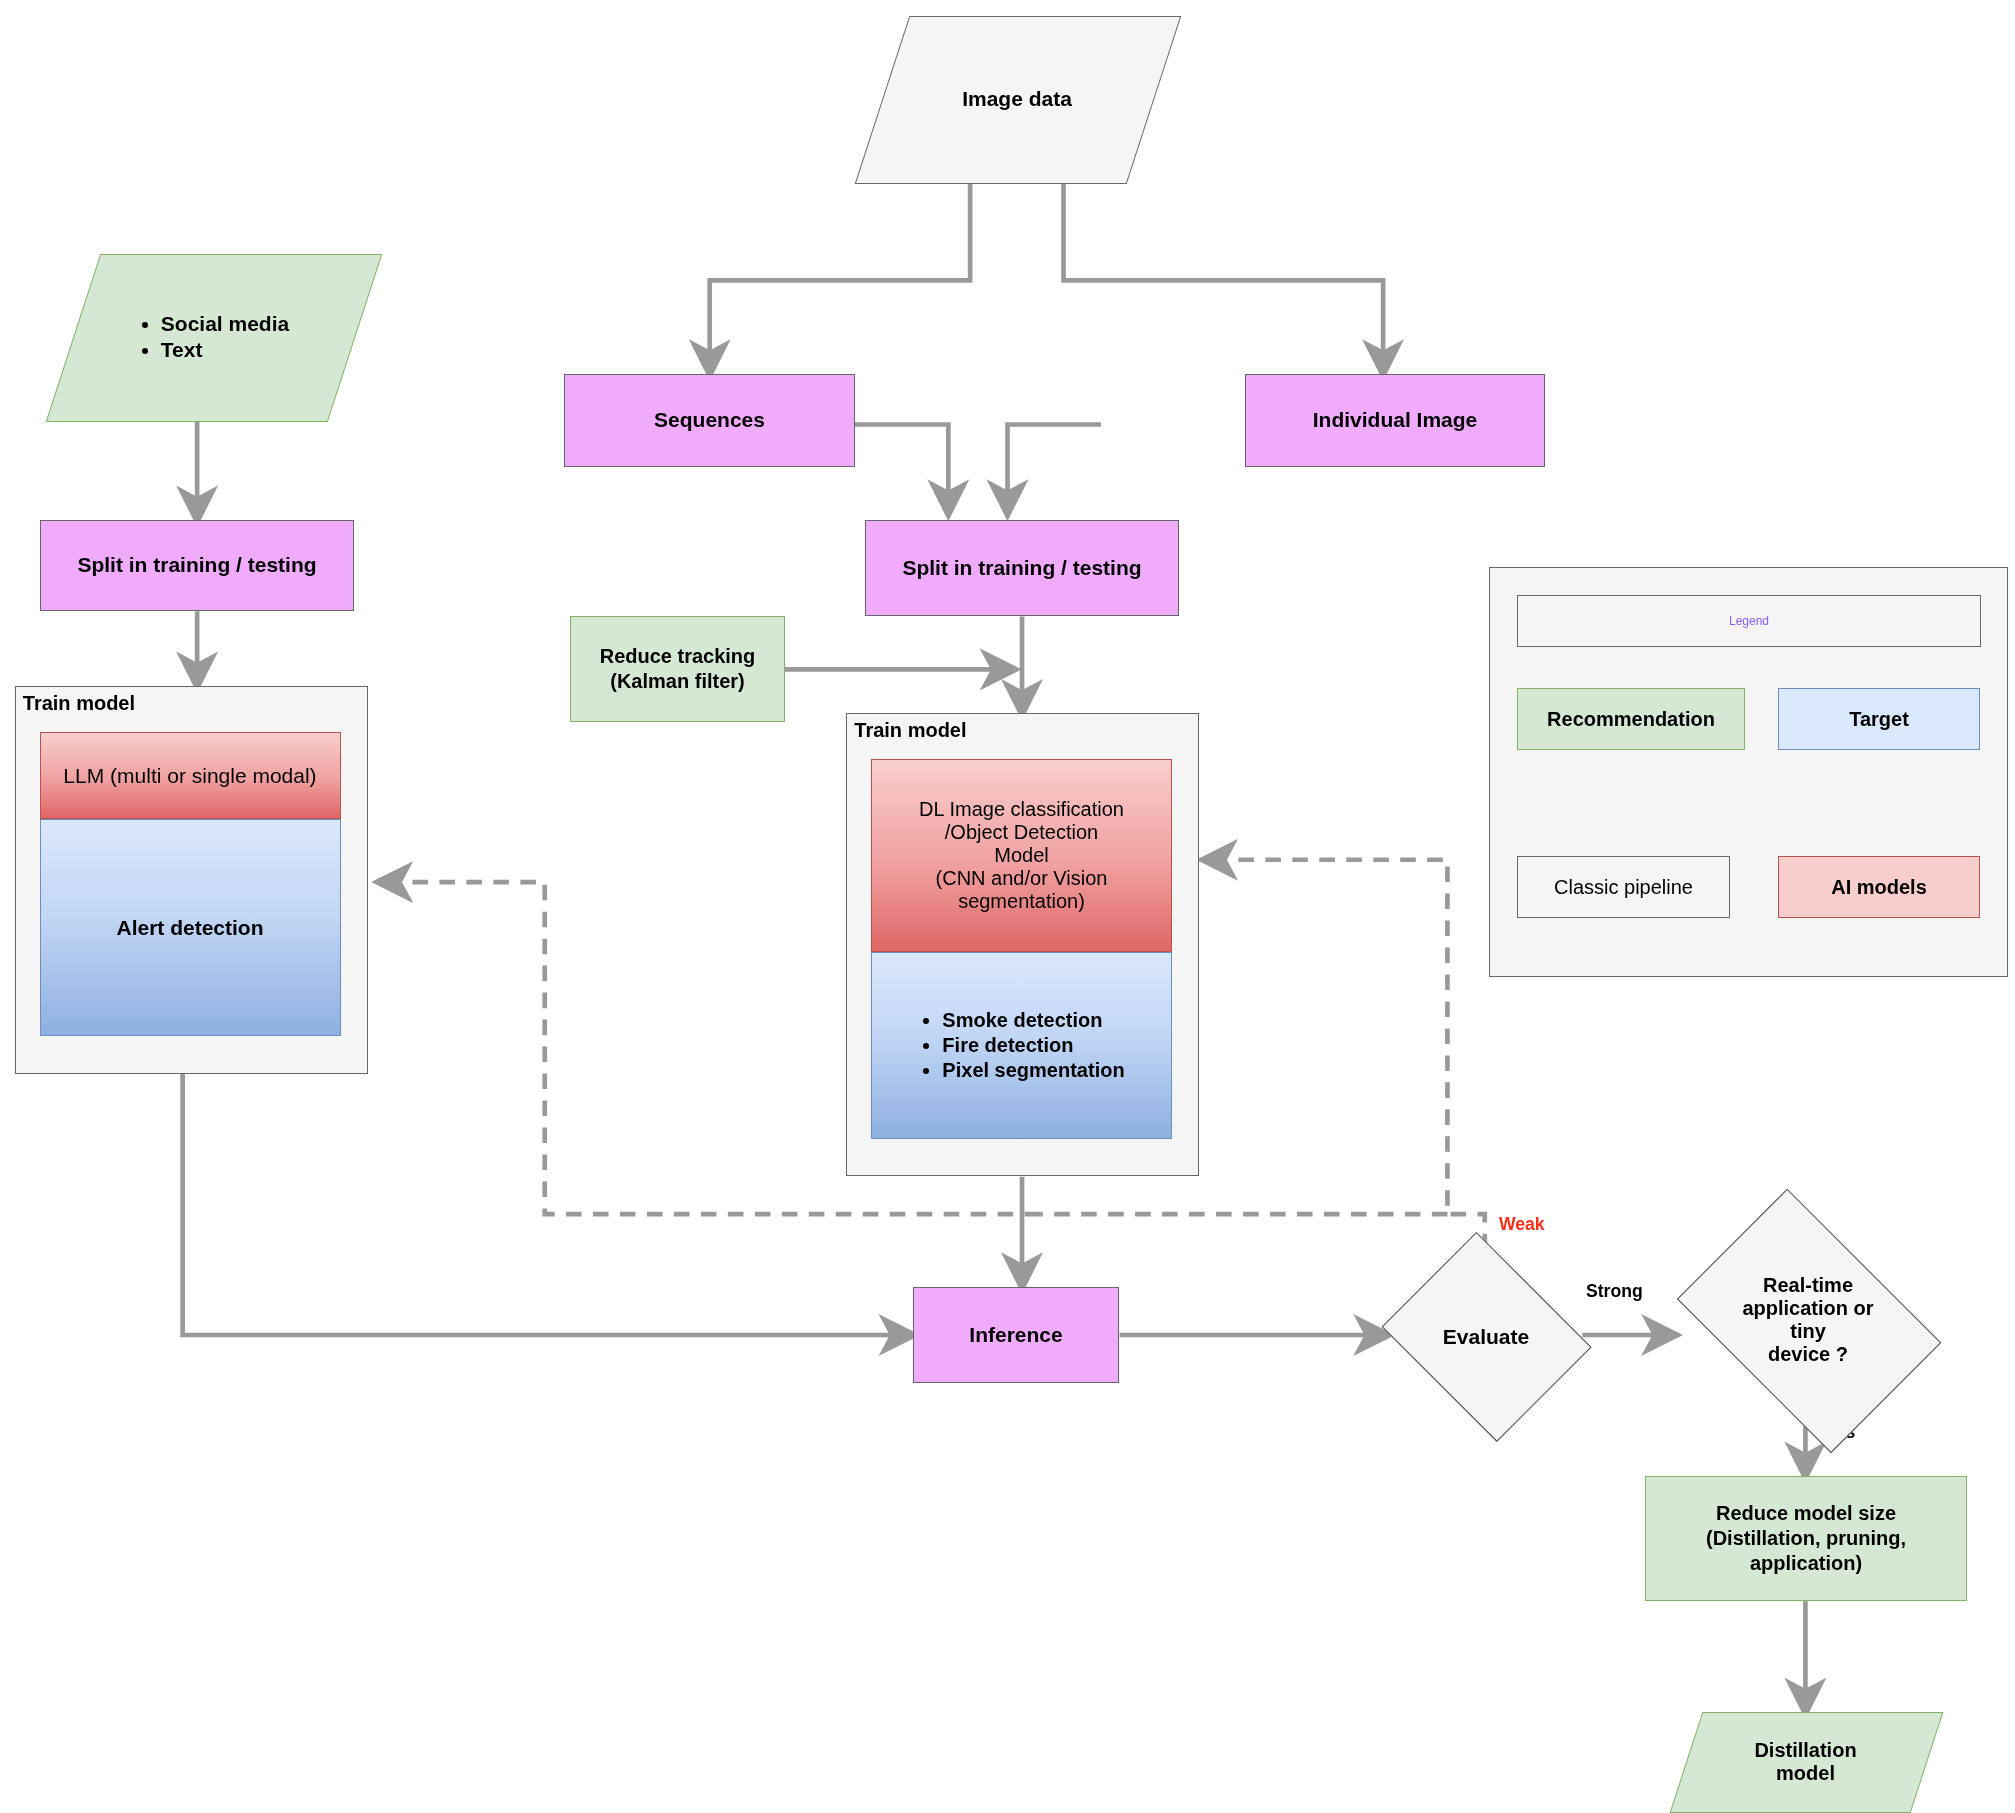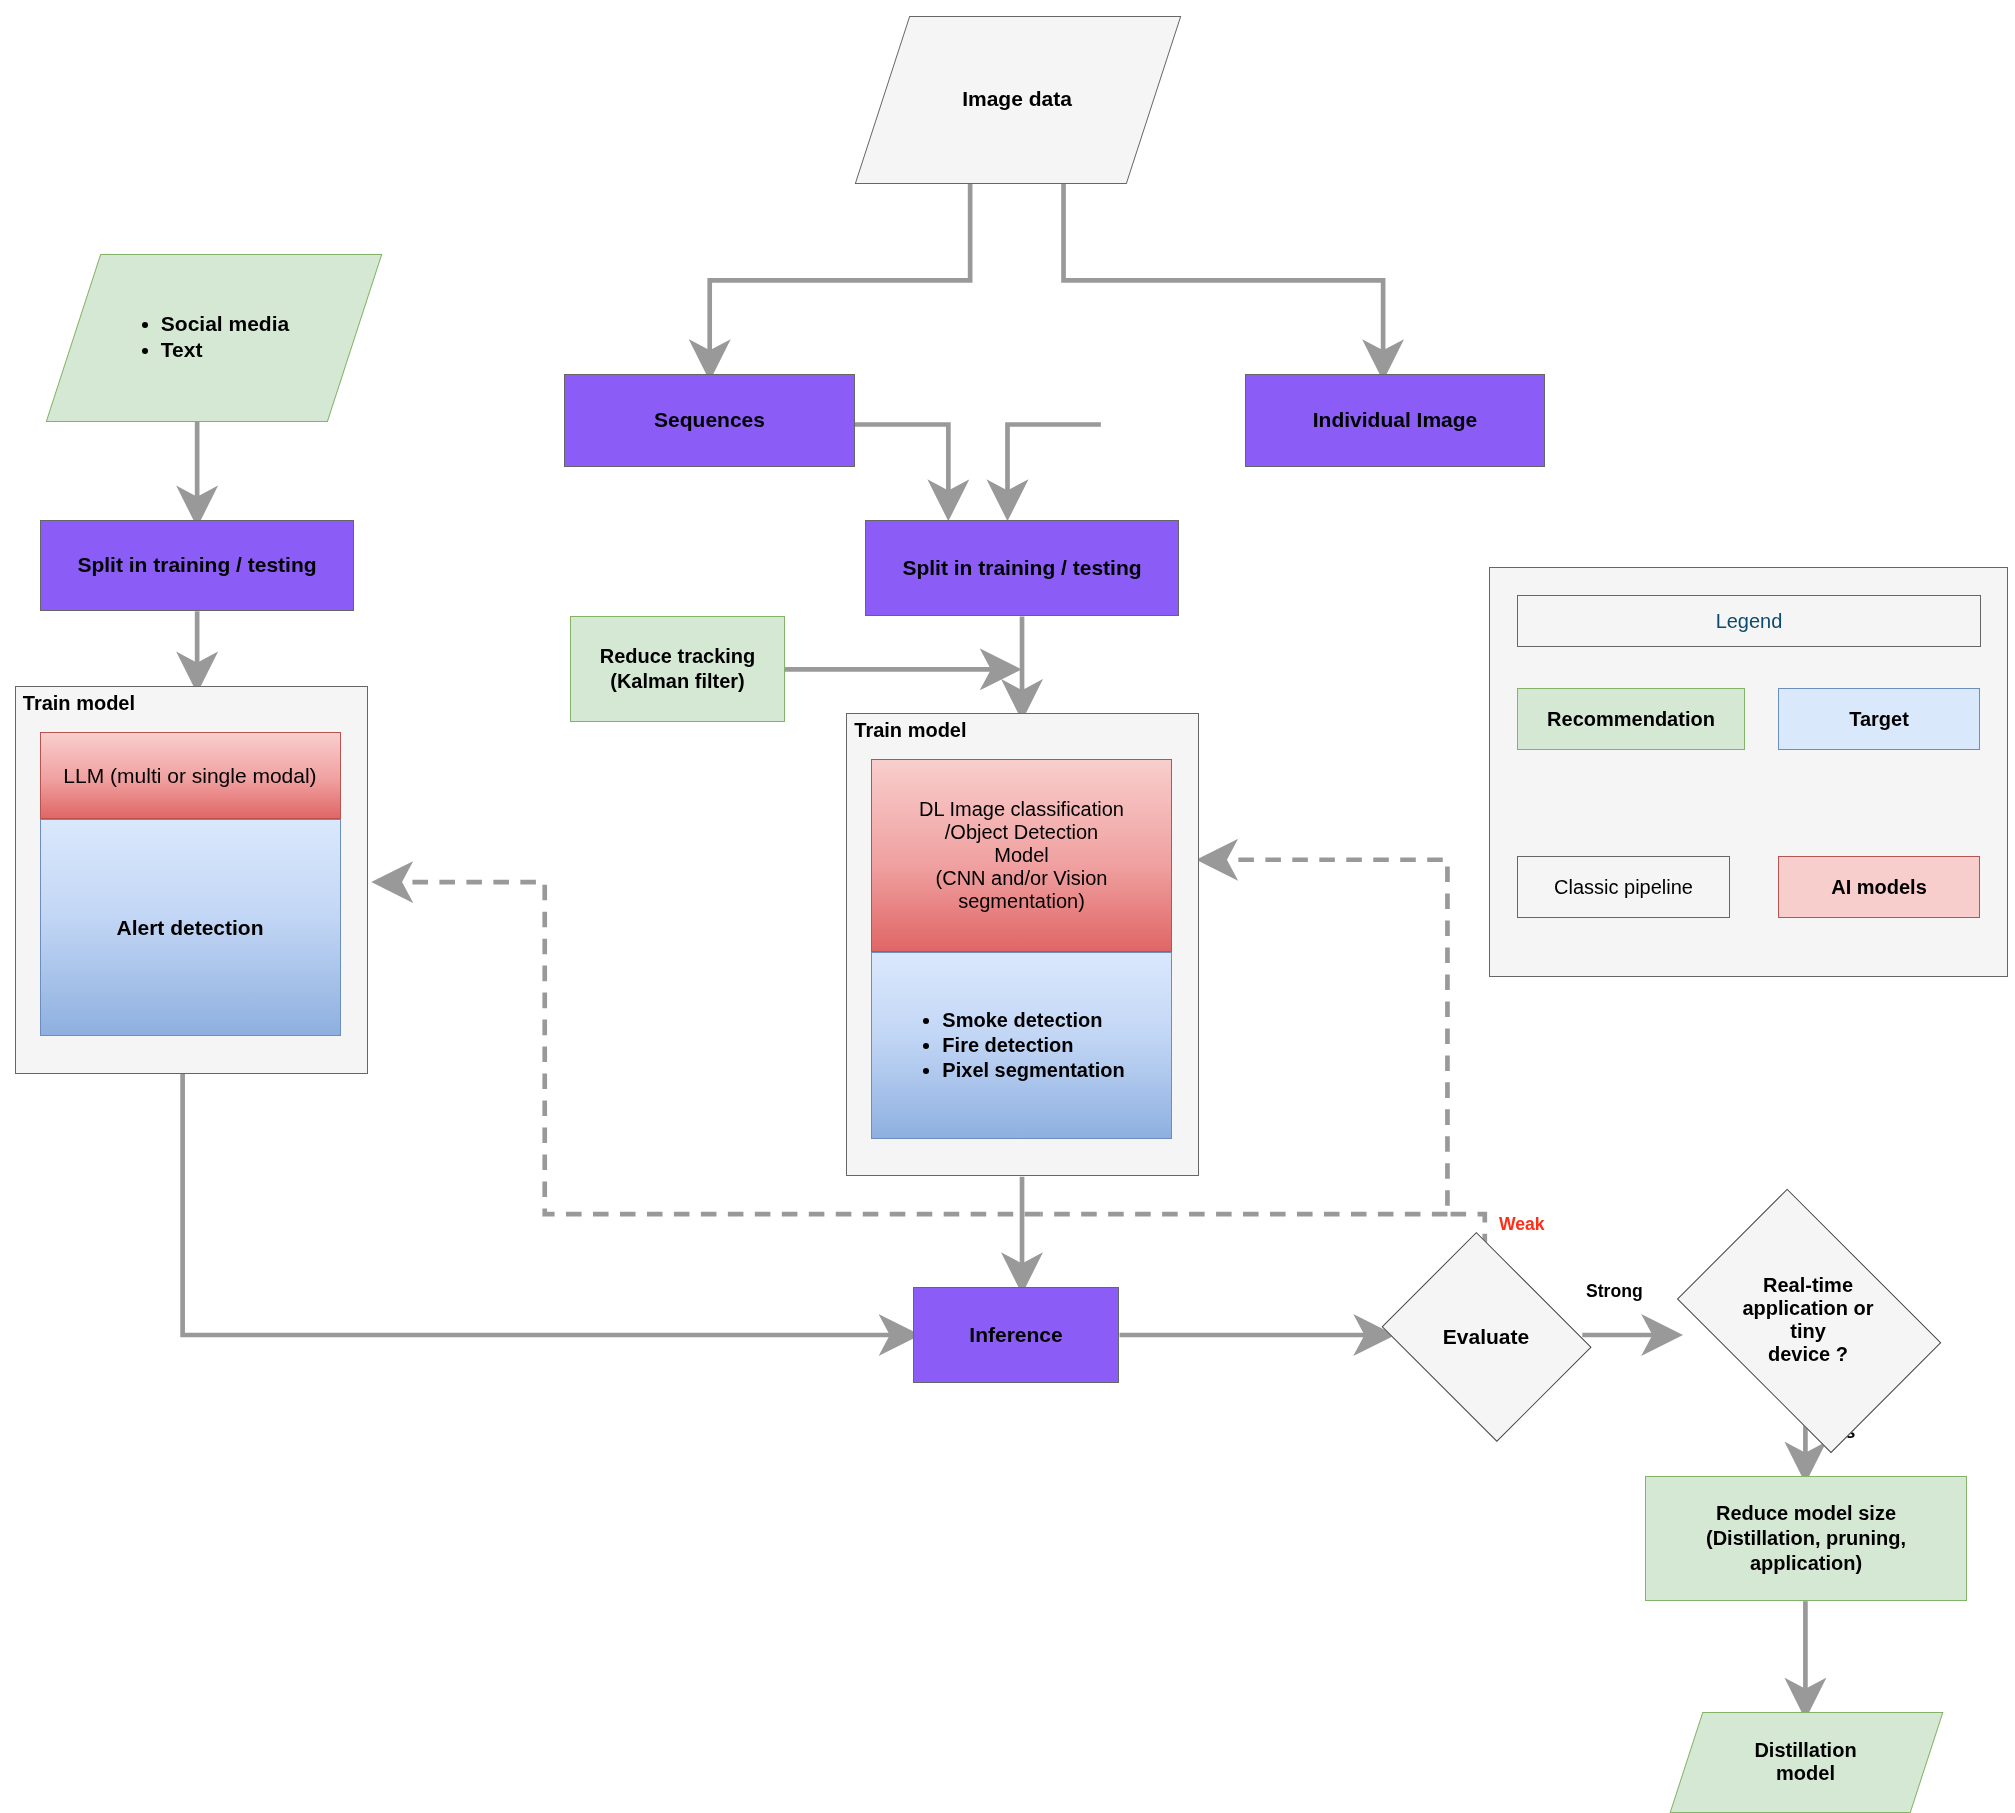--- a/index.html
+++ b/index.html
@@ -2,21 +2,21 @@
 <html style="font-size:8.3px"><head>
 <meta charset="utf-8">
 <style>
   html,body{margin:0;padding:0;background:#ffffff;}
   body{font-family:"Liberation Sans",sans-serif;}
   #canvas{position:relative;width:2015px;height:1814px;background:#ffffff;overflow:hidden;}
   svg.edges{position:absolute;left:0;top:0;width:2015px;height:1814px;pointer-events:none;}
 
   .node{position:absolute;box-sizing:border-box;display:flex;align-items:center;justify-content:center;
         text-align:center;font-weight:bold;color:#000000;line-height:1.25;}
-  .plain{background:#8b5cf6;border:1.6px solid #666666;}
+  .plain{background:#f0abfc;border:1.6px solid #666666;}
   .green{background:#d5e8d4;border:1.6px solid #82b366;}
   .fs38{font-size:20px;}
   .fs40{font-size:21px;}
 
   
   .para{position:absolute;box-sizing:border-box;display:flex;align-items:center;justify-content:center;
         text-align:center;font-weight:bold;color:#000;}
   .para .inner{position:relative;z-index:2;}
   .para .skewbg{position:absolute;left:0;top:0;width:100%;height:100%;transform:skewX(-18deg);z-index:1;}
   .para.plainp .skewbg{background:#f5f5f5;border:1.6px solid #666666;}
@@ -38,21 +38,21 @@
     display:flex;align-items:center;justify-content:center;text-align:center;font-weight:normal;color:#000;}
   .blueband{position:absolute;box-sizing:border-box;border:1px solid #6c8ebf;
     background:linear-gradient(to bottom,#dae8fc 0%,#c2d6f5 45%,#8eb0e0 100%);
     display:flex;align-items:center;justify-content:center;text-align:left;font-weight:bold;color:#000;}
 
   ul.bul{margin:0;padding:0 0 0 24px;text-align:left;}
   ul.bul li{margin:2.1px 0;}
 
   .legendbox{position:absolute;box-sizing:border-box;background:#f5f5f5;border:1.6px solid #666666;}
   .legtitle{position:absolute;box-sizing:border-box;background:#f5f5f5;border:1.6px solid #666666;
-            display:flex;align-items:center;justify-content:center;font-size:20px;color:#0c4a6e;}
+            display:flex;align-items:center;justify-content:center;font-size:12px;color:#8b5cf6;}
   .legswatch{position:absolute;box-sizing:border-box;display:flex;align-items:center;justify-content:center;
              font-size:20px;font-weight:bold;color:#000;text-align:center;}
   .lg-green{background:#d5e8d4;border:1.6px solid #82b366;}
   .lg-blue{background:#dae8fc;border:1.6px solid #6c8ebf;}
   .lg-plain{background:#f5f5f5;border:1.6px solid #666666;font-weight:normal;}
   .lg-red{background:#f8cecc;border:1.6px solid #b85450;}
 
   .edgelabel{position:absolute;font-size:17.6px;font-weight:bold;color:#000;white-space:nowrap;}
   .edgelabel.weak{color:#ff2e17;}
 </style>

